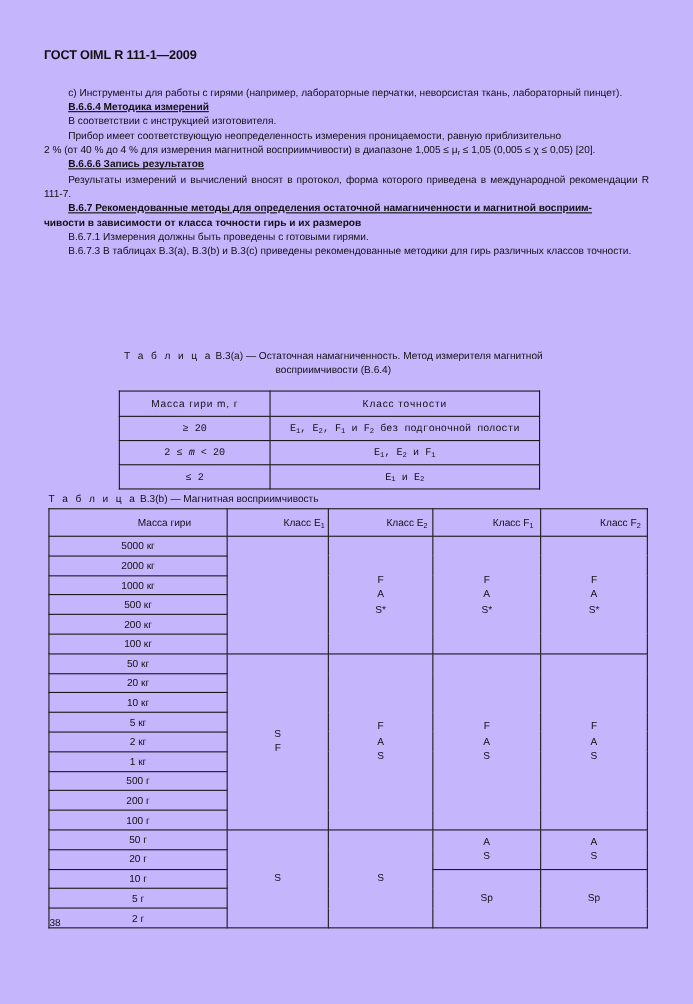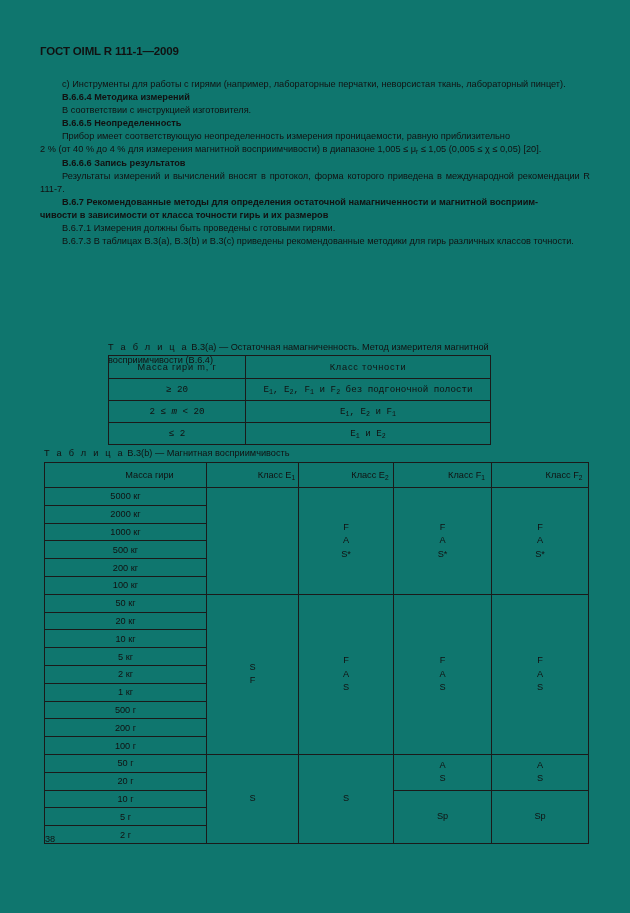--- a/index.html
+++ b/index.html
@@ -11,21 +11,21 @@
     width: 630px;
     height: 913px;
     position: relative;
     font-family: "Liberation Sans", sans-serif;
     color: #111111;
     overflow: hidden;
   }
   .page {
     position: absolute;
     inset: 0;
-    background: #0f766e;
+    background: #c4b5fd;
   }
 
   
   .doc-header {
     position: absolute;
     left: 40px;
     top: 45px;
     font-size: 11.5px;
     font-weight: bold;
     letter-spacing: -0.15px;
@@ -44,40 +44,42 @@
   }
   .body-block p {
     margin: 0;
   }
   .ind {
     text-indent: 22px;
   }
   .hd {
     font-weight: bold;
     text-indent: 22px;
+    text-decoration: underline;
   }
   .hd-cont {
     font-weight: bold;
     text-indent: 0;
   }
   sub {
     font-size: 0.72em;
     line-height: 0;
     vertical-align: -0.25em;
   }
   .it { font-style: italic; }
 
   
   .cap-a {
     position: absolute;
     left: 108px;
-    top: 341px;
+    top: 317px;
     width: 390px;
     font-size: 9.2px;
     line-height: 13px;
+    text-align: center;
   }
   .cap-spaced {
     letter-spacing: 2.2px;
   }
   .cap-b {
     position: absolute;
     left: 44px;
     top: 447px;
     font-size: 9.2px;
     line-height: 13px;
@@ -159,21 +161,20 @@
 <body>
 
 <div class="page">
 
   <div class="doc-header">ГОСТ OIML R 111-1—2009</div>
 
   <div class="body-block">
     <p class="ind">с) Инструменты для работы с гирями (например, лабораторные перчатки, неворсистая ткань, лабораторный пинцет).</p>
     <p class="hd">В.6.6.4 Методика измерений</p>
     <p class="ind">В соответствии с инструкцией изготовителя.</p>
-    <p class="hd">В.6.6.5 Неопределенность</p>
     <p class="ind"><span>Прибор имеет соответствующую неопределенность измерения проницаемости, равную приблизительно</span></p>
     <p><span>2 % (от 40 % до 4 % для измерения магнитной восприимчивости) в диапазоне 1,005 ≤ μ</span><sub>r</sub><span> ≤ 1,05 (0,005 ≤ χ ≤ 0,05) [20].</span></p>
     <p class="hd">В.6.6.6 Запись результатов</p>
     <p class="ind">Результаты измерений и вычислений вносят в протокол, форма которого приведена в международной рекомендации R 111-7.</p>
     <p class="hd">В.6.7 Рекомендованные методы для определения остаточной намагниченности и магнитной восприим-</p>
     <p class="hd-cont">чивости в зависимости от класса точности гирь и их размеров</p>
     <p class="ind">В.6.7.1 Измерения должны быть проведены с готовыми гирями.</p>
     <p class="ind">В.6.7.3 В таблицах В.3(а), В.3(b) и В.3(c) приведены рекомендованные методики для гирь различных классов точности.</p>
   </div>
 

